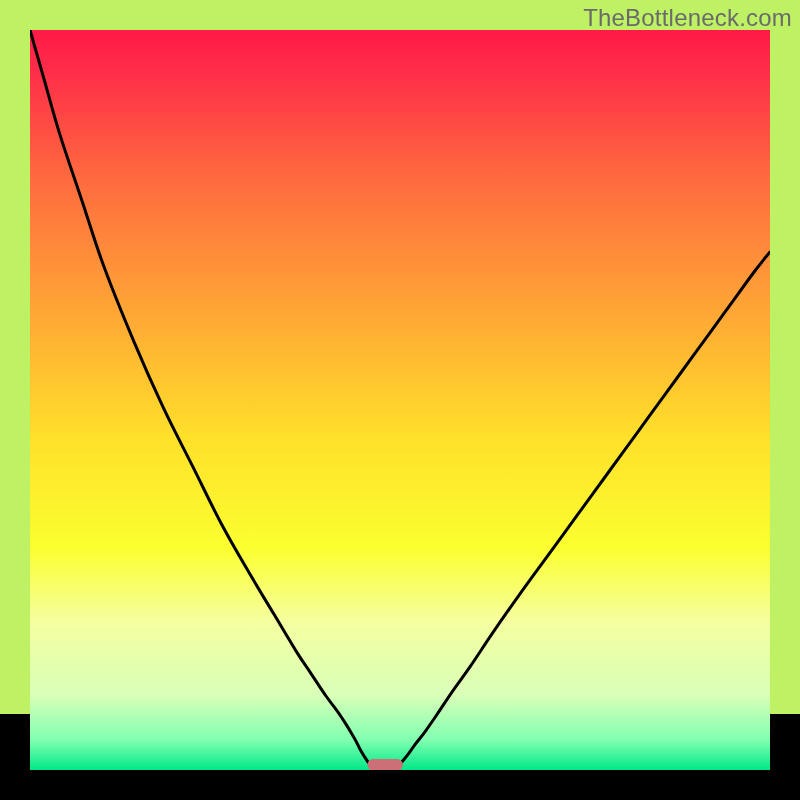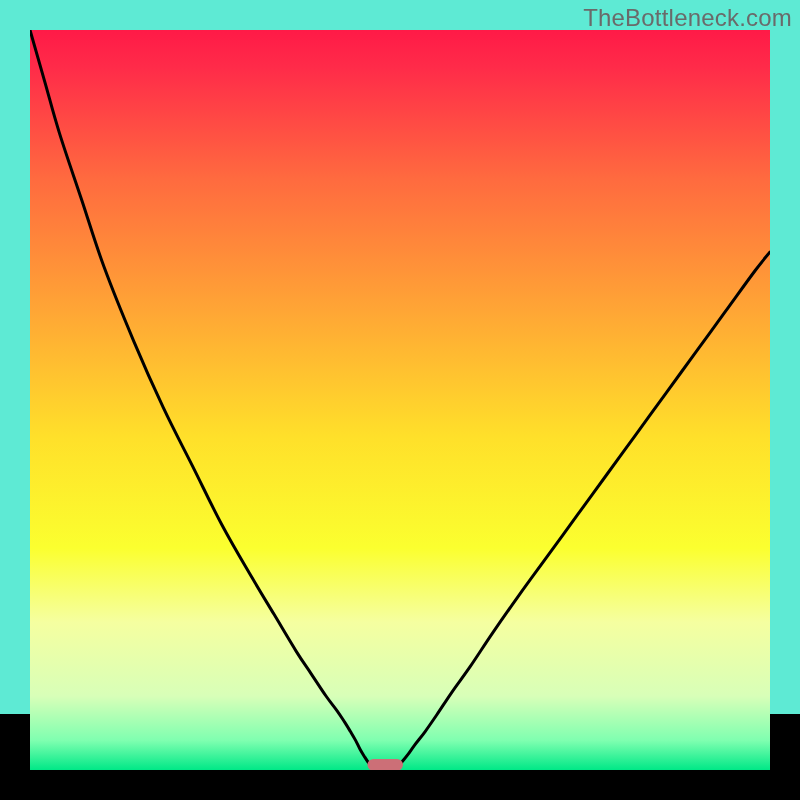--- a/index.html
+++ b/index.html
@@ -8,21 +8,21 @@
     width: 800px;
     height: 800px;
     overflow: hidden;
     background: #000;
     font-family: Arial, Helvetica, sans-serif;
   }
   .frame {
     position: relative;
     width: 800px;
     height: 714px;
-    background: #5eead4;
+    background: #bef264;
   }
   .plot {
     position: absolute;
     left: 30px;
     top: 30px;
     width: 740px;
     height: 740px;
   }
   .watermark {
     position: absolute;

